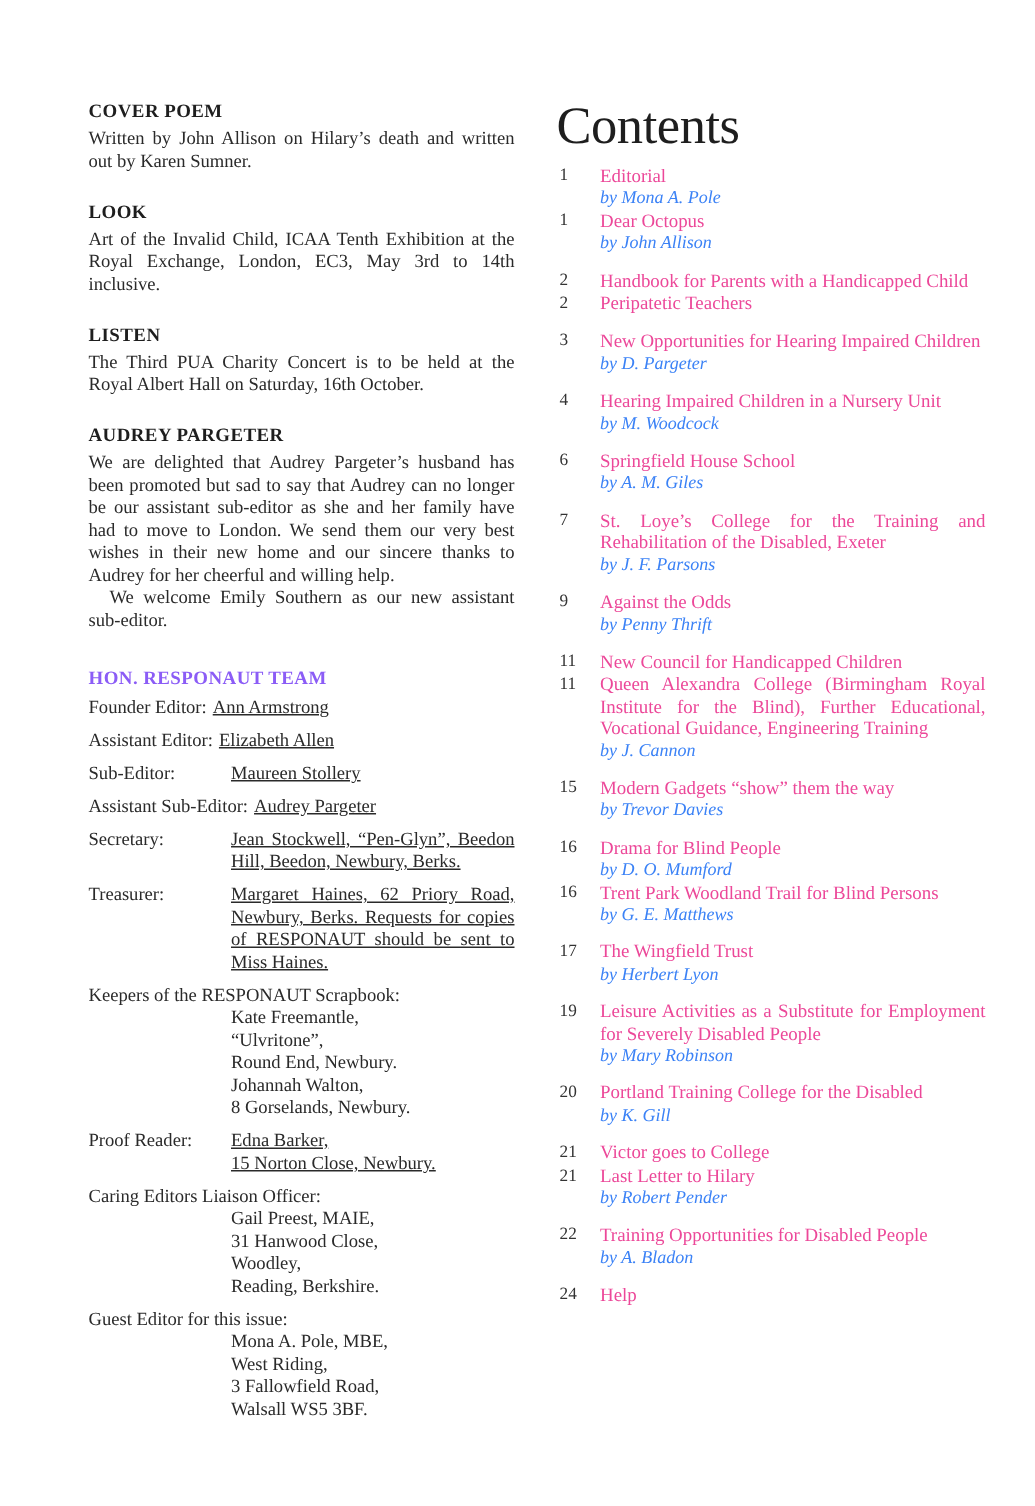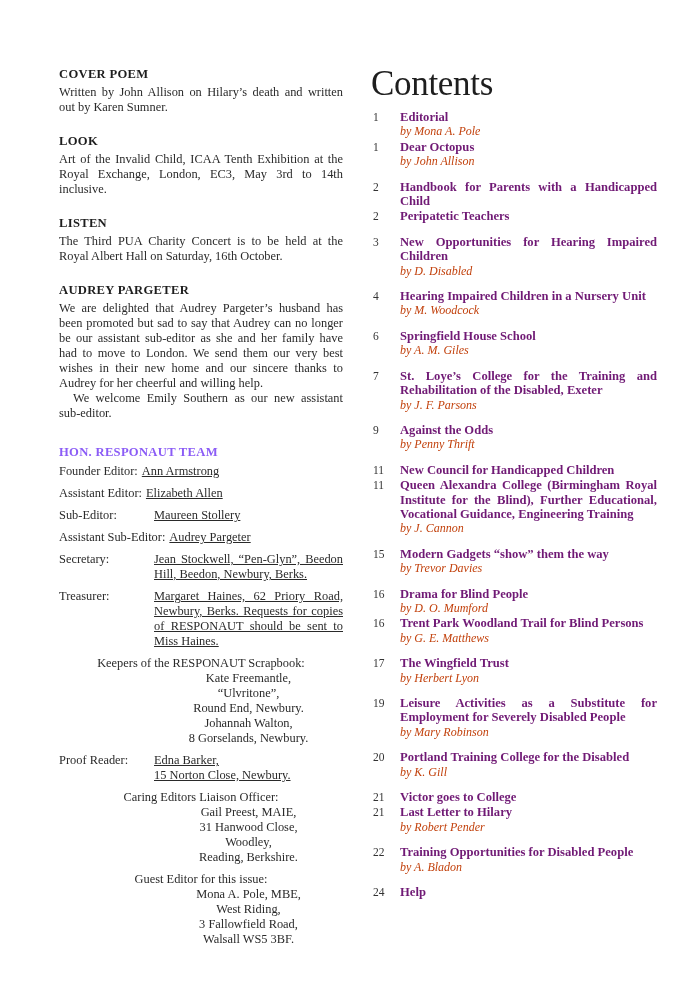--- a/index.html
+++ b/index.html
@@ -11,28 +11,28 @@
     .right { position:absolute; left:371px; top:66px; width:286px; }
     .sec { margin-bottom:19px; }
     .sec h3 { margin:0 0 3px 0; font-size:12.6px; font-weight:bold; letter-spacing:0.3px; color:#1e1e1e; }
     .sec p { margin:0; text-align:justify; }
     .sec p.indent { text-indent:14px; }
     .team h3 { margin:0 0 4px 0; font-size:12.6px; font-weight:bold; letter-spacing:0.3px; color:#8b5cf6; }
     .row { display:flex; margin-bottom:7px; }
     .row .lbl { width:95px; flex:none; }
     .row .val { flex:1; text-align:justify;text-decoration:underline; }
     .row.inline .lbl { width:auto; margin-right:4px; }
-    .block { margin-bottom:7px;text-align:center; }
+    .block { margin-bottom:7px; }
     .block .lines { padding-left:95px; }
     .title { font-size:35px; line-height:36px; margin:0 0 8px 0; font-weight:normal; color:#1e1e1e; letter-spacing:-0.3px; }
     .entry { display:flex; font-size:12.6px; line-height:14.4px; }
     .entry .num { width:27px; flex:none; font-size:11.5px; color:#333; padding-left:2px; }
     .entry .body { flex:1; }
-    .entry .t { font-weight:bold; color:#701a75; text-align:justify; }
-    .entry .a { font-style:italic; color:#c2410c; font-size:12px; }
+    .entry .t { font-weight:normal; color:#ec4899; text-align:justify; }
+    .entry .a { font-style:italic; color:#3b82f6; font-size:12px; }
     .gap { margin-top:11px; }
     .tight { margin-top:1px; }
   </style>
 </head>
 <body>
 
 <div class="left">
   <div class="sec">
     <h3>COVER POEM</h3>
     <p>Written by John Allison on Hilary’s death and written out by Karen Sumner.</p>
@@ -141,21 +141,21 @@
       <div class="entry tight">
         <div class="num">2</div>
         <div class="body">
           <div class="t">Peripatetic Teachers</div>
         </div>
       </div>
       <div class="entry gap">
         <div class="num">3</div>
         <div class="body">
           <div class="t">New Opportunities for Hearing Impaired Children</div>
-          <div class="a">by D. Disabled</div>
+          <div class="a">by D. Pargeter</div>
         </div>
       </div>
       <div class="entry gap">
         <div class="num">4</div>
         <div class="body">
           <div class="t">Hearing Impaired Children in a Nursery Unit</div>
           <div class="a">by M. Woodcock</div>
         </div>
       </div>
       <div class="entry gap">

